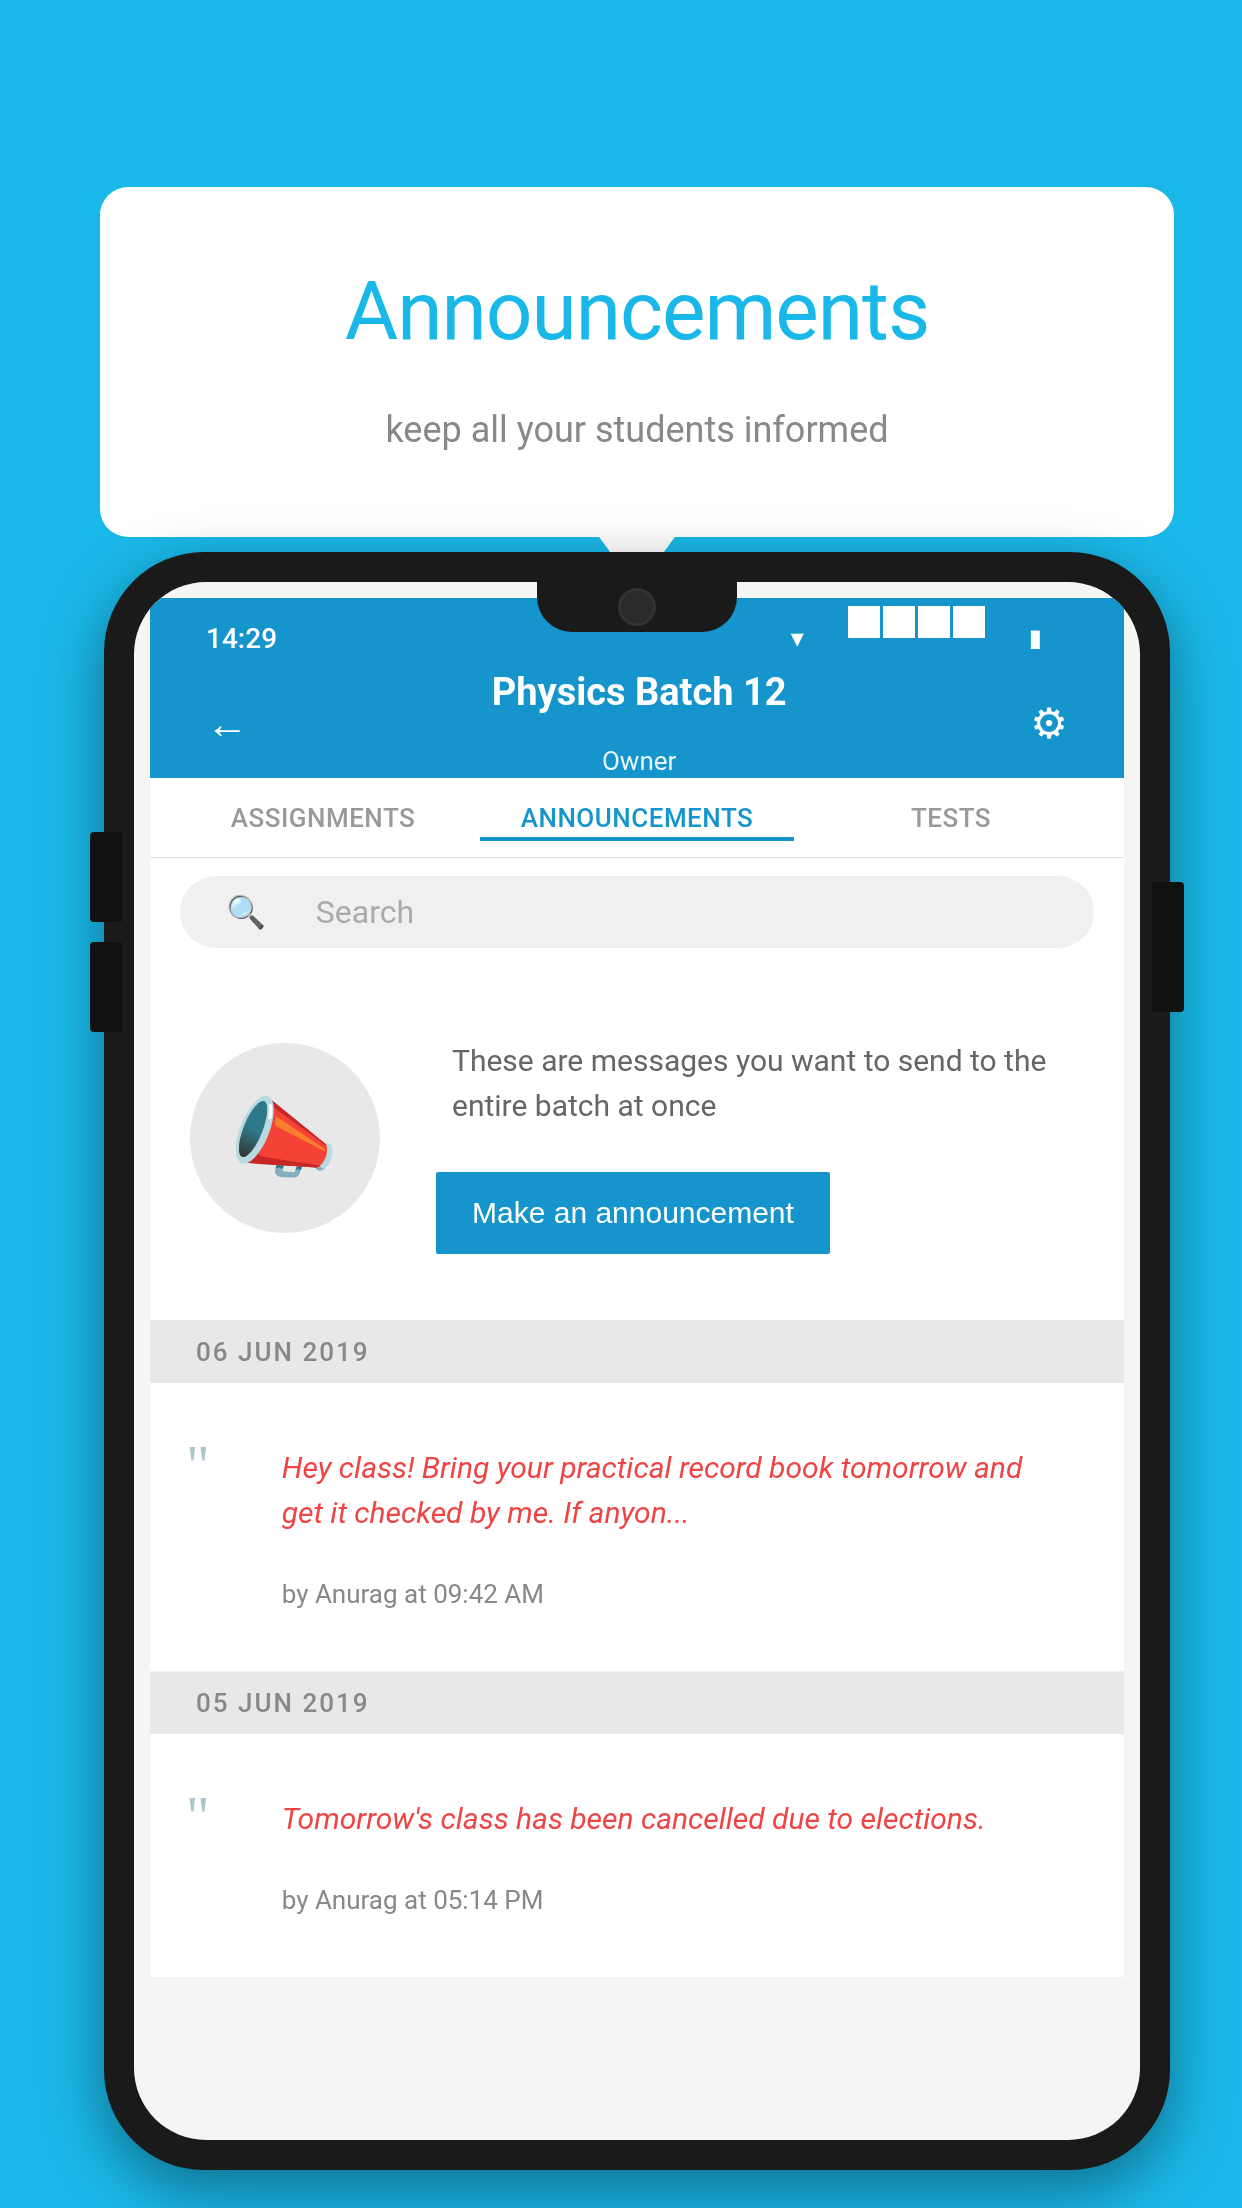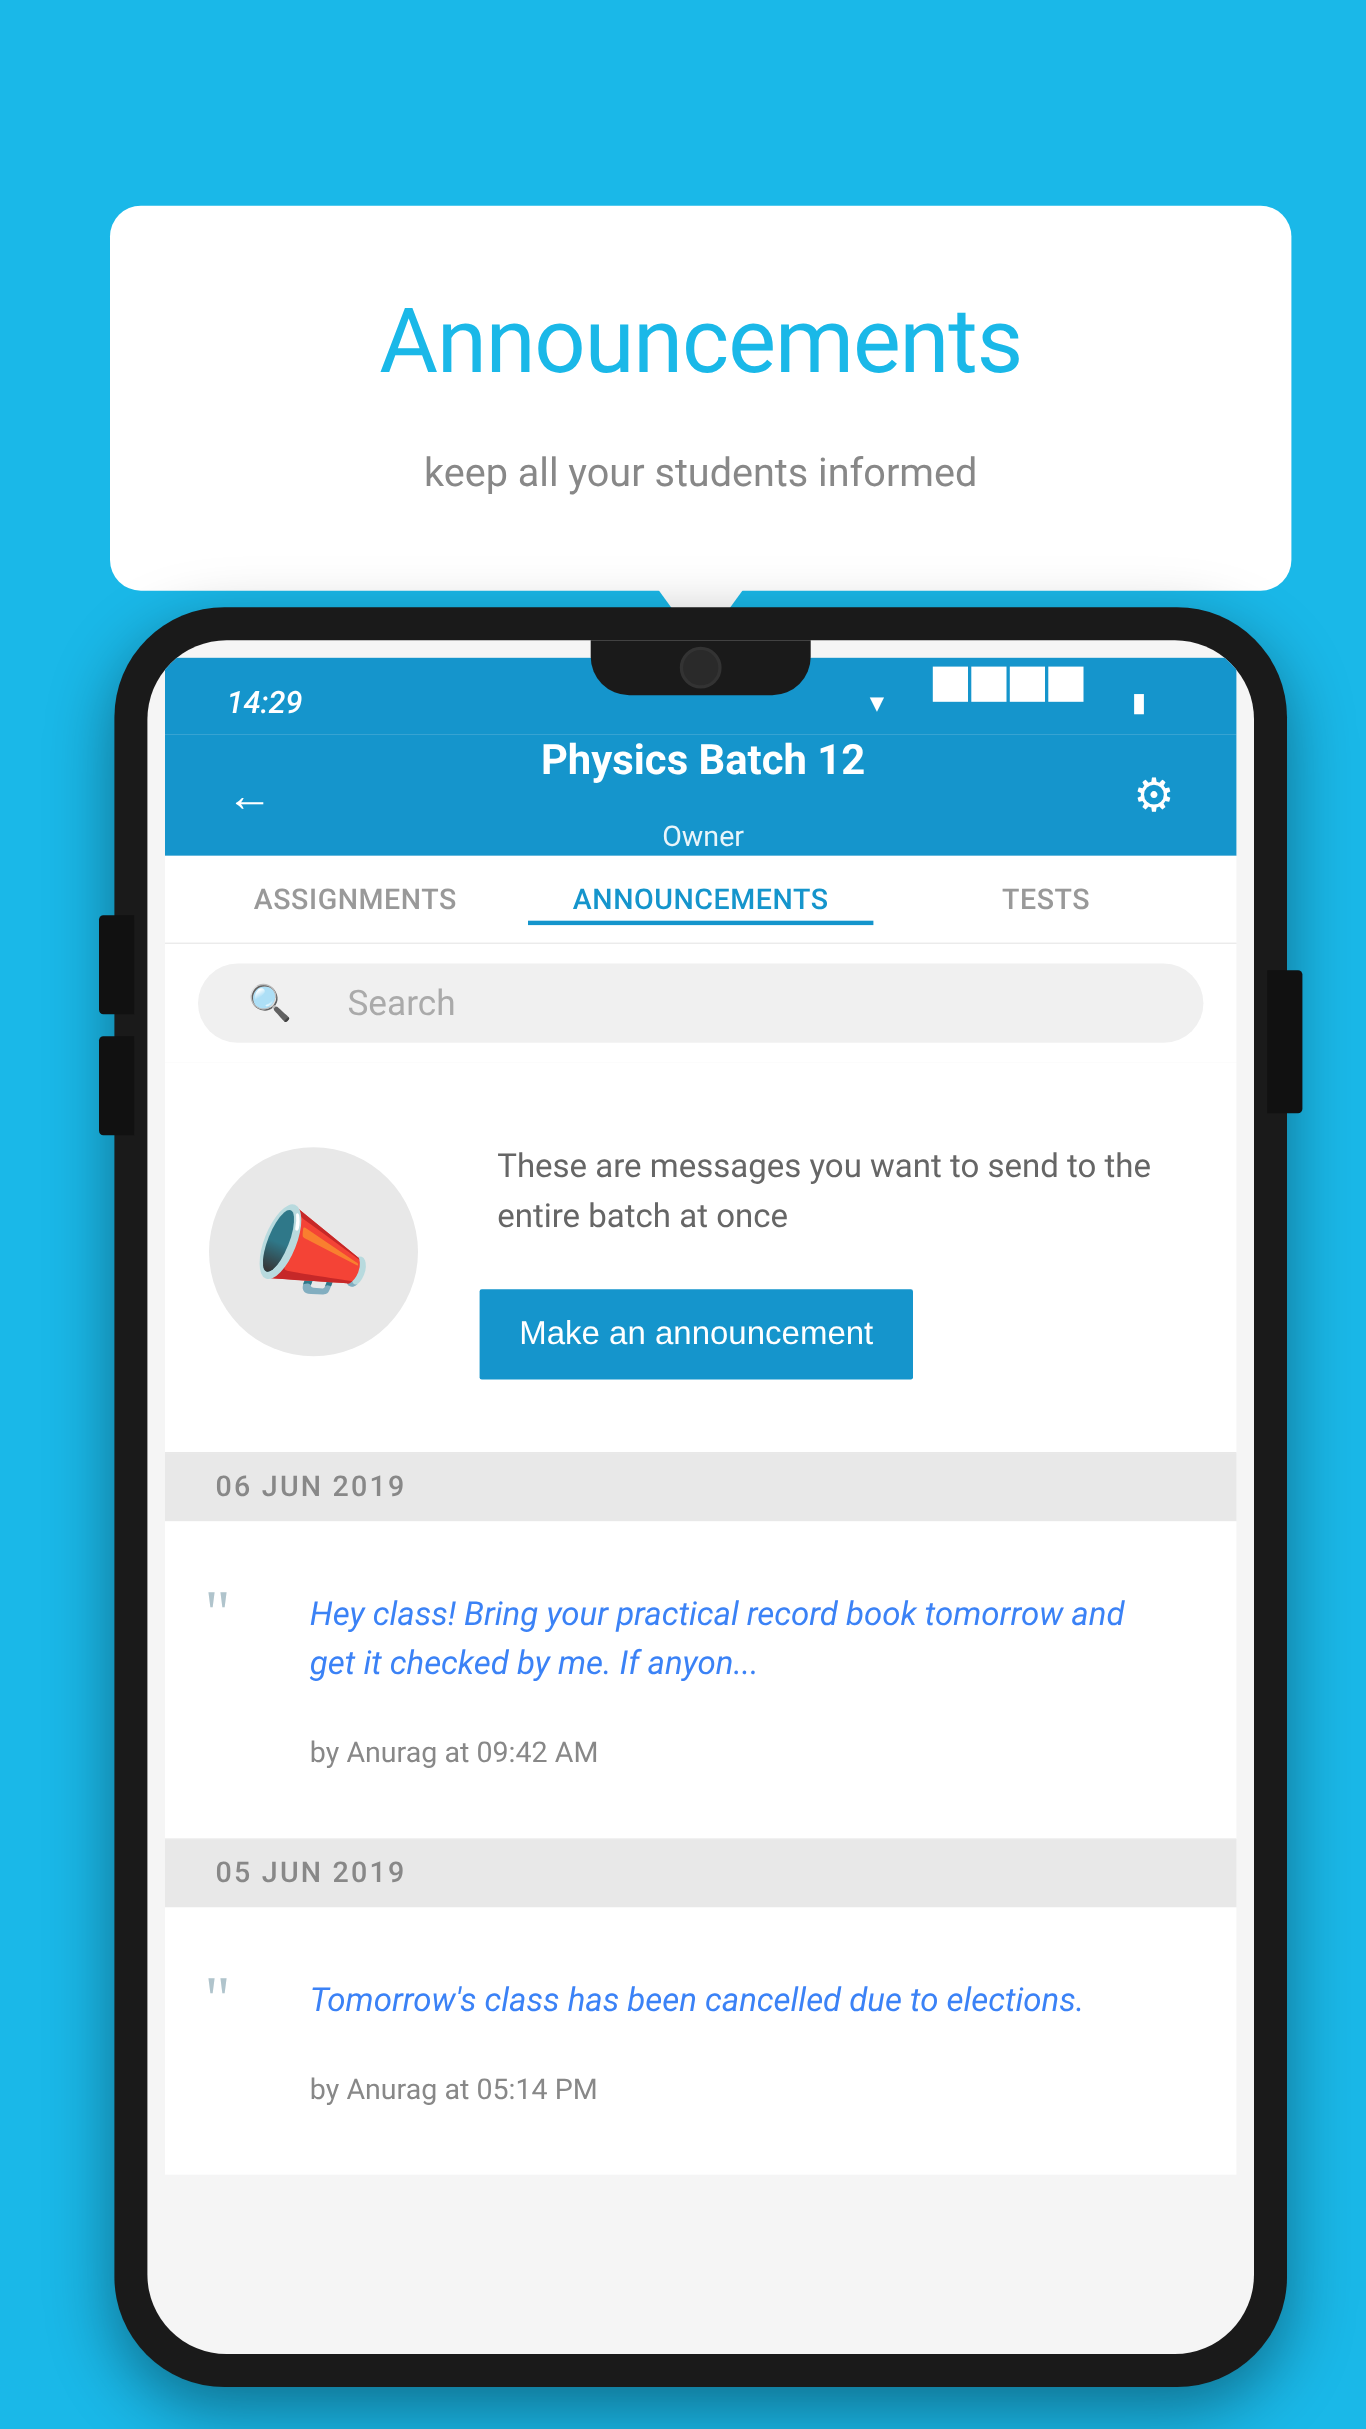--- a/index.html
+++ b/index.html
@@ -147,21 +147,20 @@
       justify-content: space-between;
       padding: 0 50px 0 40px;
       padding-top: 10px;
       flex-shrink: 0;
     }
 
     .status-time {
       color: white;
       font-size: 28px;
       font-weight: 500;
-      font-style: italic;
     }
 
     .status-icons {
       display: flex;
       align-items: center;
       gap: 12px;
     }
 
     .wifi-icon {
       color: white;
@@ -369,21 +368,21 @@
       font-family: Georgia, serif;
       font-style: normal;
     }
 
     .announcement-content {
       flex: 1;
     }
 
     .announcement-text {
       font-size: 30px;
-      color: #3b82f6;
+      color: #ef4444;
       font-style: italic;
       line-height: 1.5;
       margin-bottom: 12px;
     }
 
     .announcement-meta {
       font-size: 26px;
       color: #888;
     }
 

